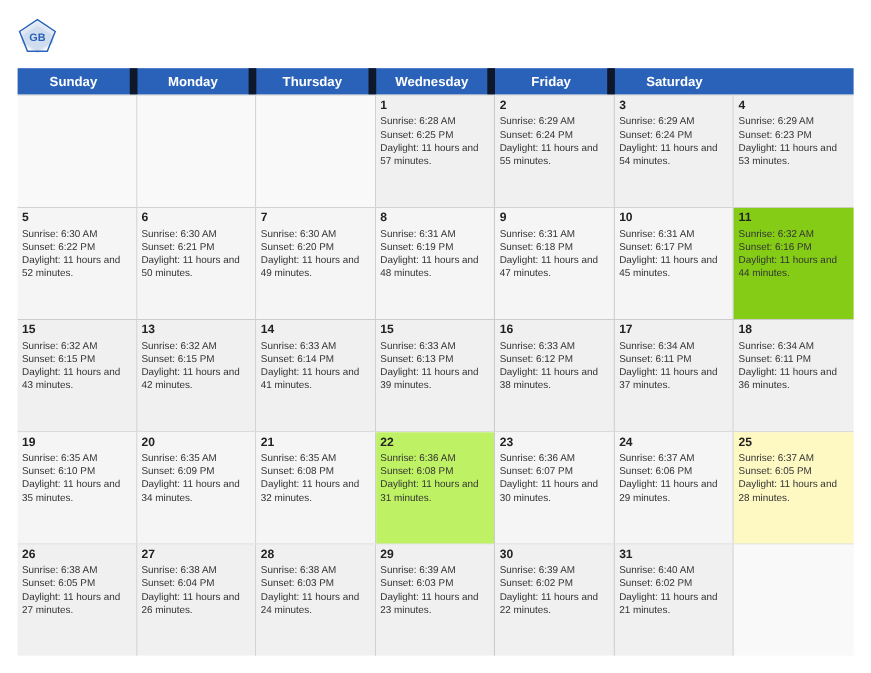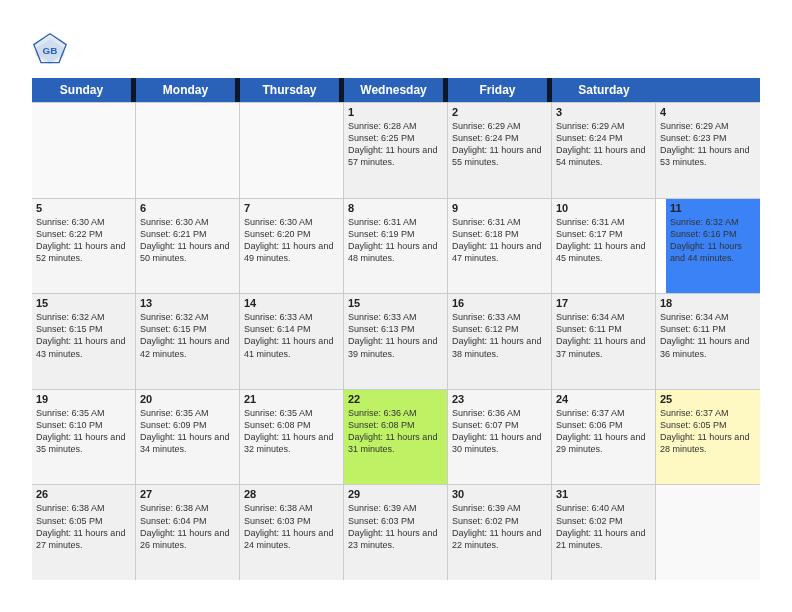--- a/index.html
+++ b/index.html
@@ -6,21 +6,21 @@
     body {
       font-family: Arial, sans-serif;
       background: #fff;
       width: 792px;
       height: 612px;
       overflow: hidden;
     }
     .page {
       width: 792px;
       height: 612px;
-      padding: 32px;
+      padding: 16px;
       display: flex;
       flex-direction: column;
     }
     .header {
       display: flex;
       justify-content: space-between;
       align-items: flex-start;
       margin-bottom: 10px;
     }
     .logo {
@@ -69,21 +69,21 @@
       display: grid;
       grid-template-columns: repeat(7, 1fr);
       background: #2962b8;
     }
     .cal-header-cell {
       color: #fff;
       font-size: 12px;
       font-weight: bold;
       padding: 5px 4px;
       text-align: center;
-      border-right: 5px solid #0f172a;
+      border-right: 7px solid #0f172a;
     }
     .cal-header-cell:last-child { border-right: none; }
     .cal-body {
       display: flex;
       flex-direction: column;
       flex: 1;
     }
     .cal-row {
       display: grid;
       grid-template-columns: repeat(7, 1fr);
@@ -211,21 +211,21 @@
             <div class="cell-text" style="white-space: pre-line;">Sunrise: 6:31 AM
 Sunset: 6:18 PM
 Daylight: 11 hours and 47 minutes.</div>
           </div>
           <div class="cal-cell" style="background: rgb(245, 245, 245);">
             <span class="day-num">10</span>
             <div class="cell-text" style="white-space: pre-line;">Sunrise: 6:31 AM
 Sunset: 6:17 PM
 Daylight: 11 hours and 45 minutes.</div>
           </div>
-          <div class="cal-cell" style="background: #3b82f6; margin-left: 10px;">
+          <div class="cal-cell" style="background: #84cc16;">
             <span class="day-num">11</span>
             <div class="cell-text" style="white-space: pre-line;">Sunrise: 6:32 AM
 Sunset: 6:16 PM
 Daylight: 11 hours and 44 minutes.</div>
           </div>
         </div>
         <div class="cal-row">
           <div class="cal-cell shaded">
             <span class="day-num">15</span>
             <div class="cell-text" style="white-space: pre-line;">Sunrise: 6:32 AM

